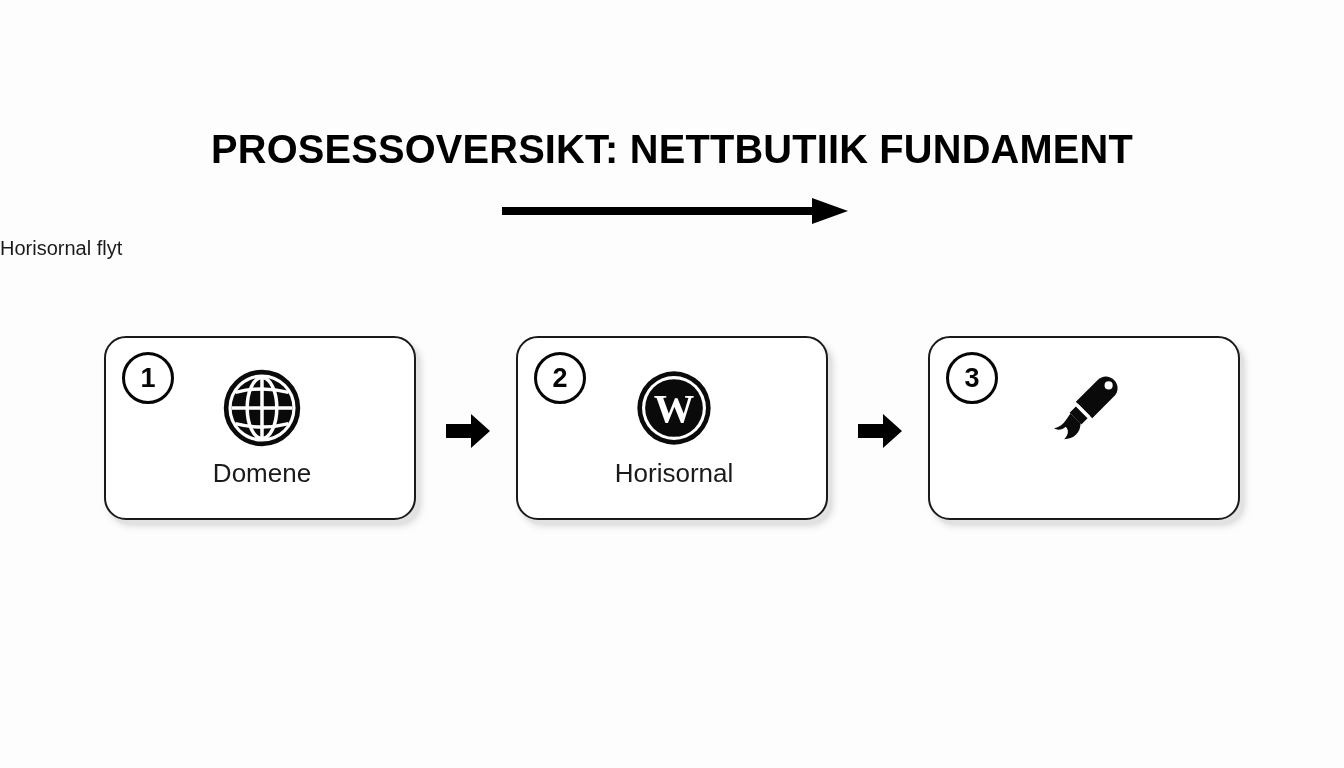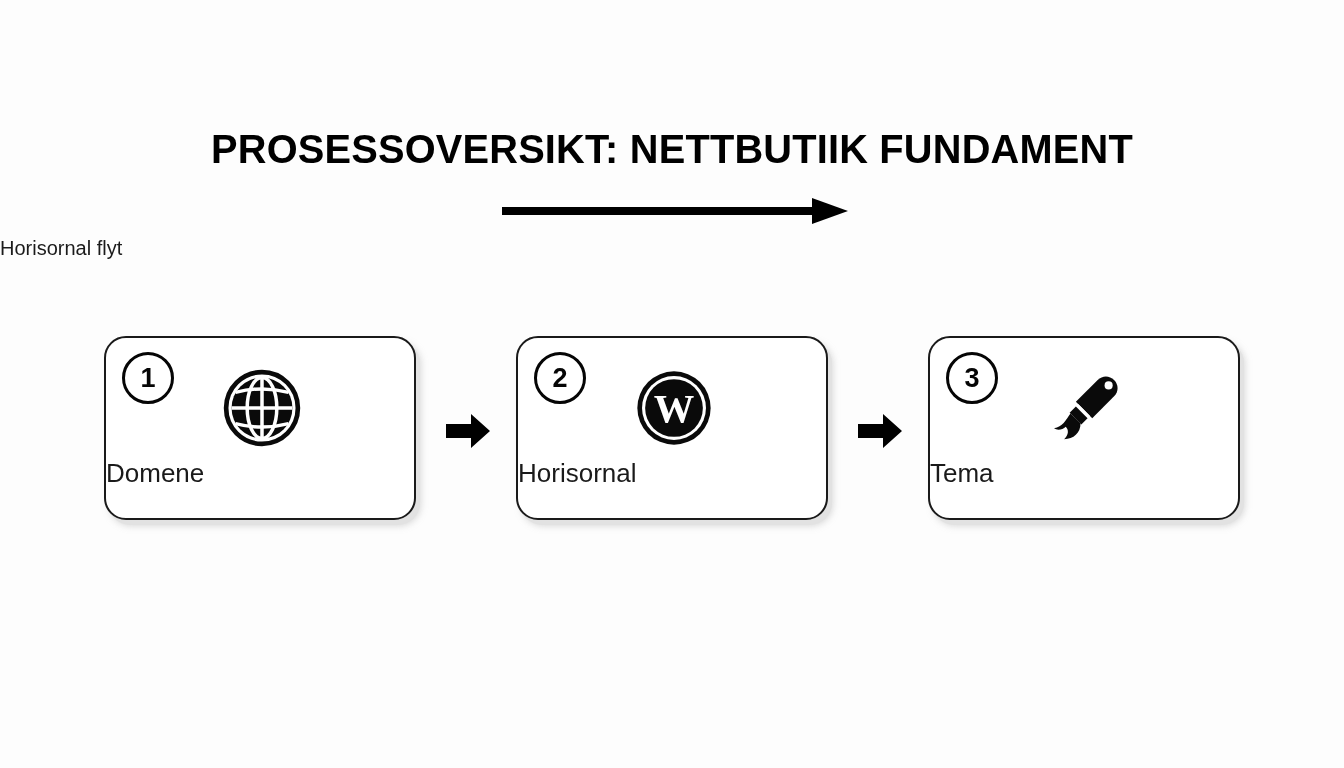--- a/index.html
+++ b/index.html
@@ -111,21 +111,21 @@
     display: flex;
     align-items: center;
     justify-content: center;
   }
 
   .step-label {
     position: absolute;
     left: 0;
     top: 120px;
     width: 312px;
-    text-align: left;
+    text-align: center;
     font-size: 26px;
     color: #1a1a1a;
     font-weight: normal;
   }
 
   
   .connector {
     position: absolute;
     top: 410px;
     width: 48px;
@@ -193,21 +193,20 @@
             <path d="M86 14 C92 20 92 29 86 35 L58 63 L37 42 L65 14 C71 8 80 8 86 14 Z"></path>
 
             <path d="M40 45 L55 60 L47 68 L32 53 Z" fill="#ffffff"></path>
             <path d="M37 48 L52 63 L44 71 L29 56 Z"></path>
 
             <path d="M30 57 L43 70 C43 82 34 90 22 90 C28 84 28 78 24 74 C20 78 13 79 9 76 C20 74 24 66 30 57 Z"></path>
           </g>
           <circle cx="79" cy="21" r="5.2" fill="#ffffff"></circle>
         </svg>
       </div>
-      <div class="step-label">Tema</div>
     </div>
 
   </div>
 
   <div class="connector" id="connector-1">
     <svg width="48" height="42" viewBox="0 0 48 42">
       <path d="M2 14 L27 14 L27 4 L46 21 L27 38 L27 28 L2 28 Z" fill="#000000"></path>
     </svg>
   </div>
   <div class="connector" id="connector-2">

